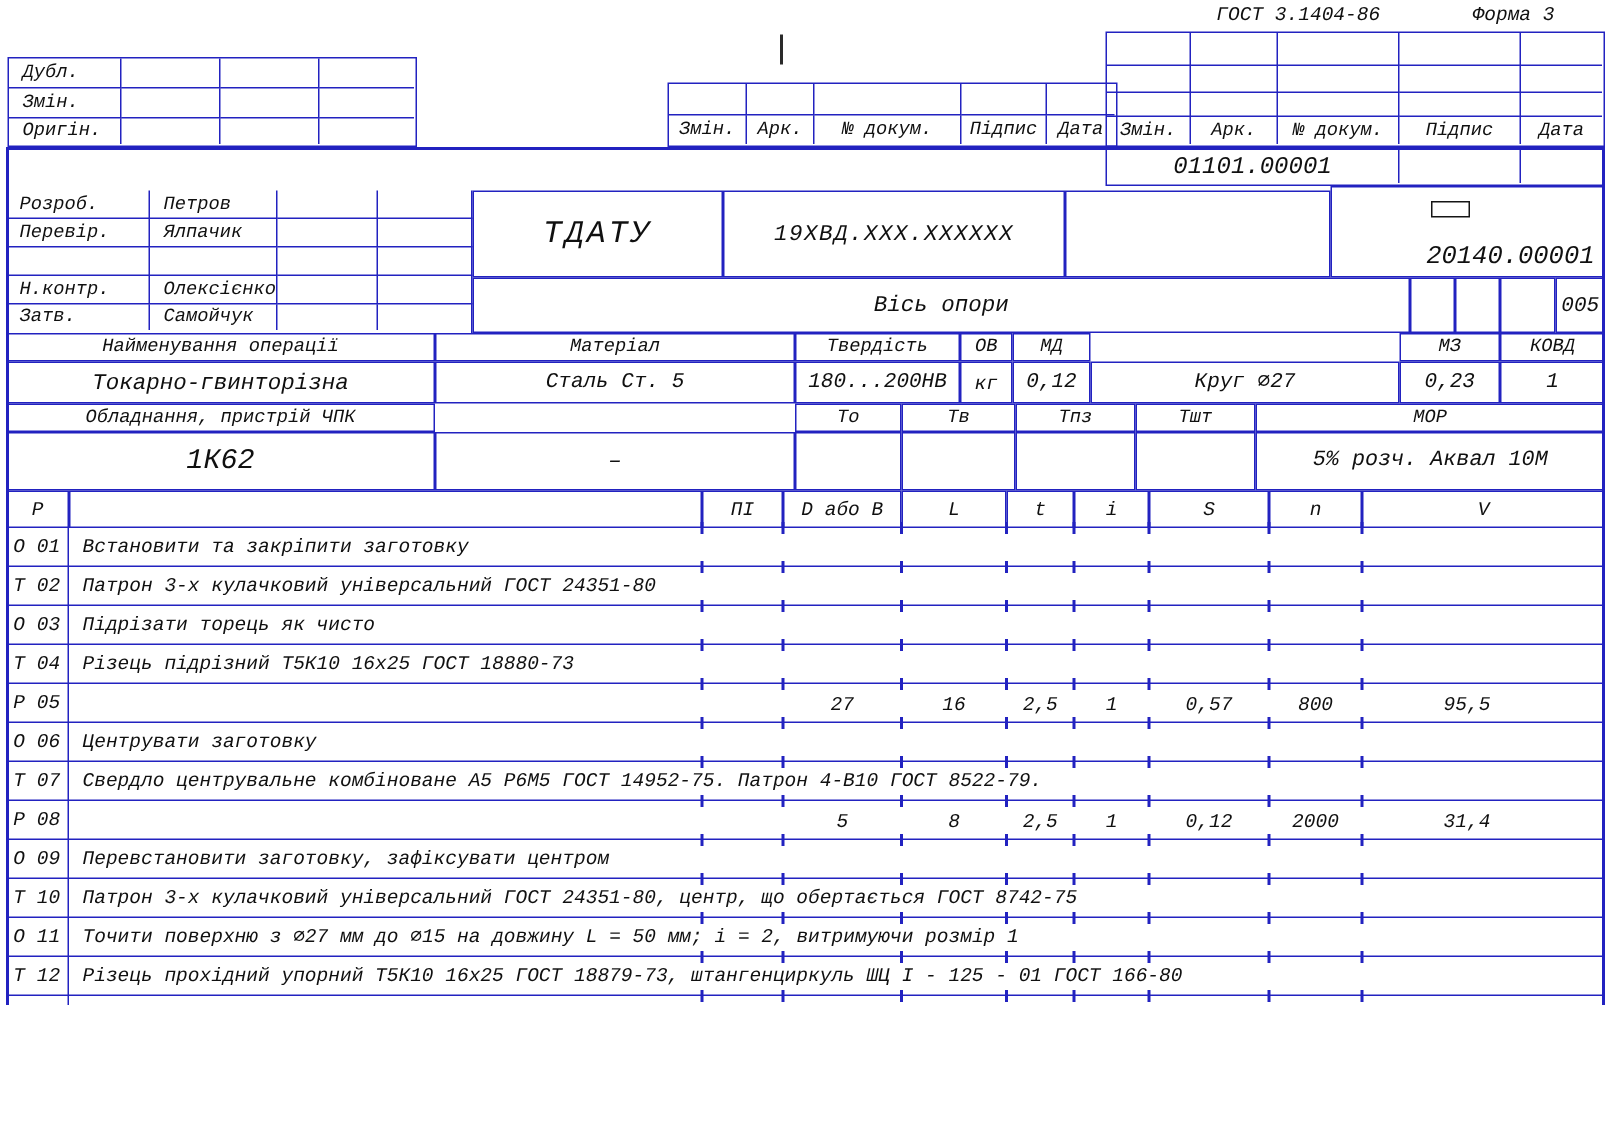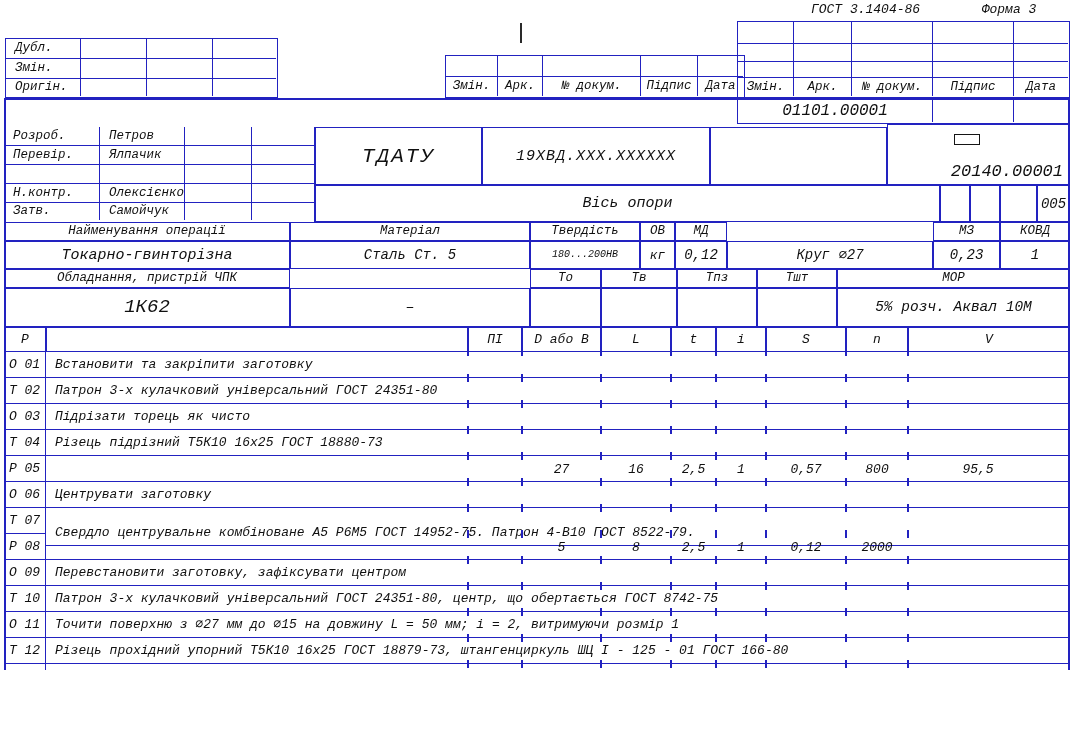--- a/index.html
+++ b/index.html
@@ -124,21 +124,21 @@
   <div class="c b lab" style="left:290px;top:222px;width:240px;height:19px;">Матеріал</div>
   <div class="c b lab" style="left:4px;top:222px;width:286px;height:19px;">Найменування операції</div>
   <div class="c b lab" style="left:530px;top:222px;width:110px;height:19px;">Твердість</div>
   <div class="c b lab" style="left:640px;top:222px;width:35px;height:19px;">ОВ</div>
   <div class="c b lab" style="left:675px;top:222px;width:52px;height:19px;">МД</div>
   <div class="c b lab" style="left:933px;top:222px;width:67px;height:19px;">МЗ</div>
   <div class="c b lab" style="left:1000px;top:222px;width:70px;height:19px;">КОВД</div>
 
   <div class="c b" style="left:4px;top:241px;width:286px;height:28px;font-size:15px;">Токарно-гвинторізна</div>
   <div class="c b" style="left:290px;top:241px;width:240px;height:28px;font-size:14px;">Сталь Ст. 5</div>
-  <div class="c b" style="left:530px;top:241px;width:110px;height:28px;font-size:10px;">180...200НВ</div>
+  <div class="c b" style="left:530px;top:241px;width:110px;height:28px;font-size:14px;">180...200НВ</div>
   <div class="c b" style="left:640px;top:241px;width:35px;height:28px;font-size:13px;">кг</div>
   <div class="c b" style="left:675px;top:241px;width:52px;height:28px;font-size:14px;">0,12</div>
   <div class="c b" style="left:727px;top:241px;width:206px;height:28px;font-size:14px;">Круг ∅27</div>
   <div class="c b" style="left:933px;top:241px;width:67px;height:28px;font-size:14px;">0,23</div>
   <div class="c b" style="left:1000px;top:241px;width:70px;height:28px;font-size:14px;">1</div>
 
   <div class="c b lab" style="left:4px;top:269px;width:286px;height:19px;">Обладнання, пристрій ЧПК</div>
   <div class="c b lab" style="left:530px;top:269px;width:71px;height:19px;">То</div>
   <div class="c b lab" style="left:601px;top:269px;width:76px;height:19px;">Тв</div>
   <div class="c b lab" style="left:677px;top:269px;width:80px;height:19px;">Тпз</div>
@@ -183,30 +183,31 @@
   <div class="c" style="left:671px;top:456px;width:45px;height:26px;">2,5</div>
   <div class="c" style="left:716px;top:456px;width:50px;height:26px;">1</div>
   <div class="c" style="left:766px;top:456px;width:80px;height:26px;">0,57</div>
   <div class="c" style="left:846px;top:456px;width:62px;height:26px;">800</div>
   <div class="c" style="left:908px;top:456px;width:140px;height:26px;">95,5</div>
 
   <div class="c rb bb" style="left:4px;top:482px;width:42px;height:26px;">О 06</div>
   <div class="c bb txt" style="left:46px;top:482px;width:1024px;height:26px;">Центрувати заготовку</div>
 
   <div class="c rb bb" style="left:4px;top:508px;width:42px;height:26px;">Т 07</div>
-  <div class="c bb txt" style="left:46px;top:508px;width:1024px;height:26px;margin-top:12px;">Свердло центрувальне комбіноване А5 Р6М5 ГОСТ 14952-75. Патрон 4-В10 ГОСТ 8522-79.</div>
+  <div class="c bb txt" style="left:46px;top:508px;width:1024px;height:26px;">Свердло центрувальне комбіноване А5 Р6М5 ГОСТ 14952-75. Патрон 4-В10 ГОСТ 8522-79.</div>
 
   <div class="c rb bb" style="left:4px;top:534px;width:42px;height:26px;">Р 08</div>
   <div class="c bb" style="left:46px;top:534px;width:1024px;height:26px;"></div>
   <div class="c" style="left:522px;top:534px;width:79px;height:26px;">5</div>
   <div class="c" style="left:601px;top:534px;width:70px;height:26px;">8</div>
   <div class="c" style="left:671px;top:534px;width:45px;height:26px;">2,5</div>
   <div class="c" style="left:716px;top:534px;width:50px;height:26px;">1</div>
   <div class="c" style="left:766px;top:534px;width:80px;height:26px;">0,12</div>
   <div class="c" style="left:846px;top:534px;width:62px;height:26px;">2000</div>
+  <div class="c" style="left:908px;top:534px;width:140px;height:26px;">31,4</div>
 
   <div class="c rb bb" style="left:4px;top:560px;width:42px;height:26px;">О 09</div>
   <div class="c bb txt" style="left:46px;top:560px;width:1024px;height:26px;">Перевстановити заготовку, зафіксувати центром</div>
 
   <div class="c rb bb" style="left:4px;top:586px;width:42px;height:26px;">Т 10</div>
   <div class="c bb txt" style="left:46px;top:586px;width:1024px;height:26px;">Патрон 3-х кулачковий універсальний ГОСТ 24351-80, центр, що обертається ГОСТ 8742-75</div>
 
   <div class="c rb bb" style="left:4px;top:612px;width:42px;height:26px;">О 11</div>
   <div class="c bb txt" style="left:46px;top:612px;width:1024px;height:26px;">Точити поверхню з ∅27 мм до ∅15 на довжину L = 50 мм; і = 2, витримуючи розмір 1</div>
 

